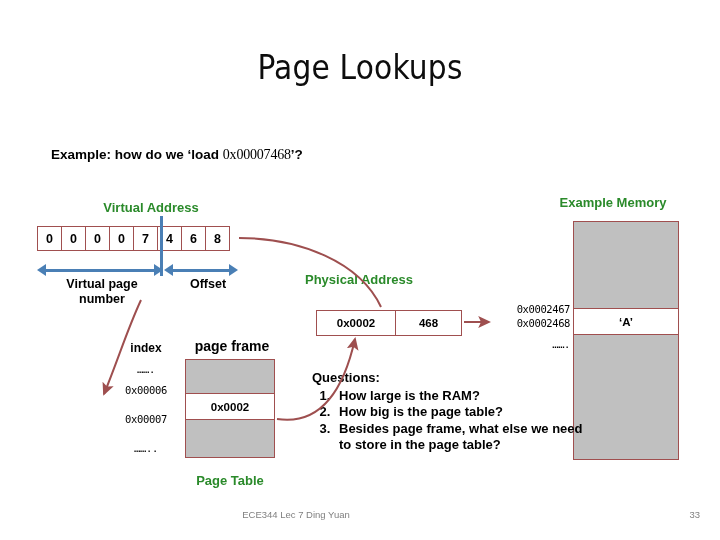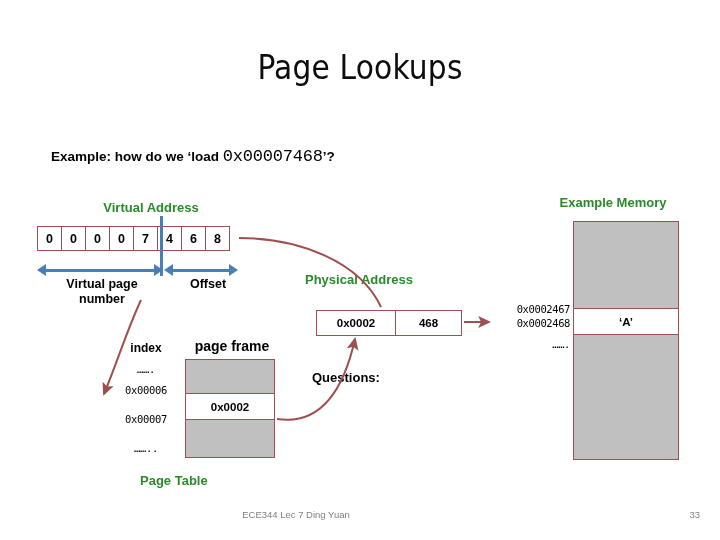--- a/index.html
+++ b/index.html
@@ -39,23 +39,23 @@
   
   #example-line {
     left: 51px;
     top: 147px;
     font-size: 13.5px;
     font-weight: bold;
     color: #000;
     white-space: nowrap;
   }
   #example-line .hex {
-    font-family: Liberation Mono, monospace;
+    font-family: Liberation Serif, serif;
     font-weight: normal;
-    font-size: 17px;
+    font-size: 14px;
     letter-spacing: -0.2px;
   }
 
   
   .green-label {
     color: #2a8a2a;
     font-weight: bold;
     font-size: 13px;
     white-space: nowrap;
   }
@@ -151,20 +151,21 @@
     font-size: 11.5px;
     font-weight: bold;
     color: #000;
   }
   #pt-table .cell.hl { background: #ffffff; }
   #pt-table .cell + .cell { border-top: 1px solid #a04f4f; }
   #pt-caption {
     left: 140px;
     top: 473px;
     width: 180px;
+    text-align: center;
   }
 
   
   #pa-caption {
     left: 305px;
     top: 272px;
     width: 165px;
   }
   #pa-boxes {
     left: 316px;
@@ -339,20 +340,25 @@
   </div>
 
   <div class="abs" id="pm-addr-col">
     <div>0x0002467</div>
     <div>0x0002468</div>
     <div style="margin-top:7px;">…….</div>
   </div>
 
   <div class="abs" id="questions">
     <div class="qhdr">Questions:</div>
+    <ol>
+      <li>How large is the RAM?</li>
+      <li>How big is the page table?</li>
+      <li>Besides page frame, what else we need to store in the page table?</li>
+    </ol>
   </div>
 
   <div class="abs" id="footer-text">ECE344 Lec 7 Ding Yuan</div>
   <div class="abs" id="footer-page">33</div>
 
   <svg class="overlay" viewBox="0 0 720 540">
     <defs>
       <marker id="mhead" markerWidth="7" markerHeight="7" refX="5.4" refY="3" orient="auto">
         <path d="M0,0 L6.4,3 L0,6 L1.4,3 Z" fill="#9e4f4f"></path>
       </marker>

